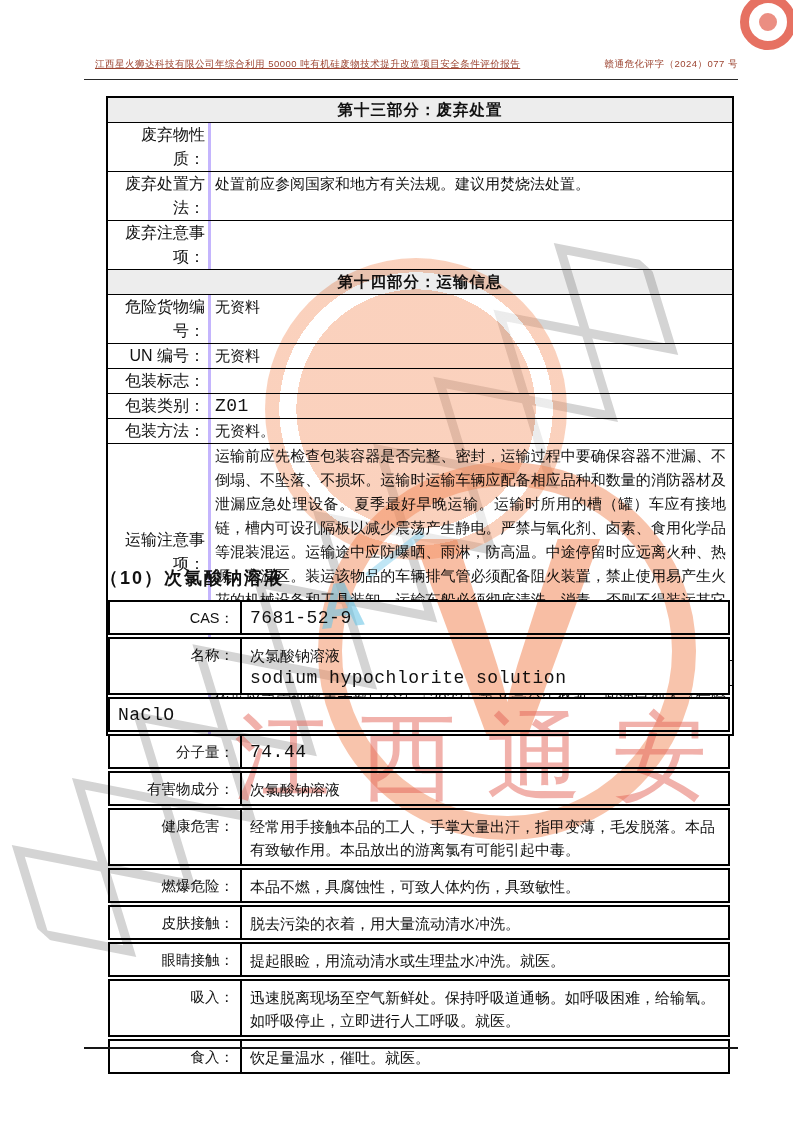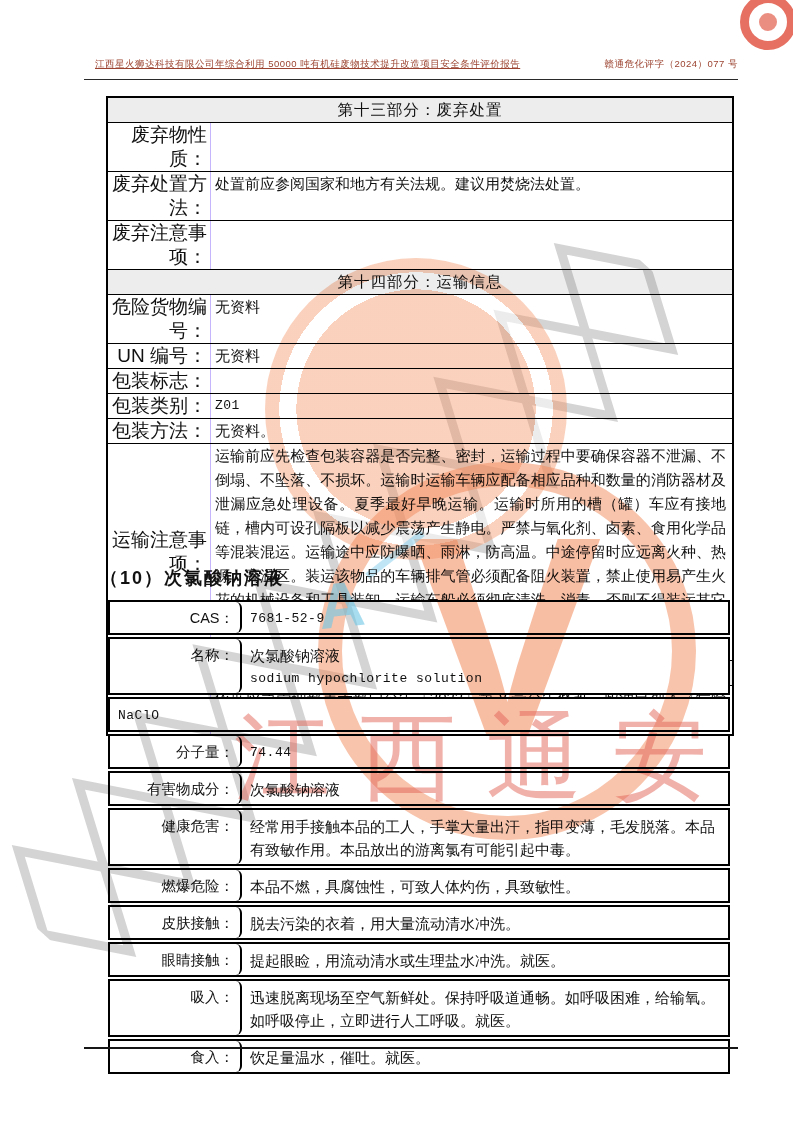--- a/index.html
+++ b/index.html
@@ -20,27 +20,27 @@
 
   
   .t1{
     position:absolute; top:96px; left:106px; width:624px;
     border:2px solid #000; background:#fff; font-size:15px; line-height:24px;
   }
   .t1 > div{ border-top:1px solid #000; }
   .t1 > div:first-child{ border-top:none; }
   .t1-sec{
     background:#ededed; min-height:24px; display:flex; align-items:center; justify-content:center;
-    font-weight:normal; font-size:15.5px; letter-spacing:1px;
+    font-weight:bold; font-size:15.5px; letter-spacing:1px;
   }
   .t1-row{ display:flex; min-height:23px; }
   .t1-row .lbl{
-    flex:0 0 103px; border-right:1px solid #c4b5fd; box-sizing:border-box;
+    flex:0 0 103px; border-right:3px solid #c4b5fd; box-sizing:border-box;
     display:flex; align-items:center; justify-content:flex-end;
-    text-align:right; padding:0 3px 0 2px; font-size:19px;
+    text-align:right; padding:0 3px 0 2px; font-size:16px;
   }
   .t1-row .val{
     flex:1; padding:0 6px 0 4px; display:flex; align-items:flex-start;
   }
   .t1-row .val > span{ display:block; text-align:justify; }
 
   
   .sec10{
     position:absolute; top:566px; left:100px;
     font-size:18px; font-weight:bold; letter-spacing:2px;
@@ -48,35 +48,35 @@
 
   
   .t2{ position:absolute; top:600px; left:108px; width:622px; }
   .t2-row{
     display:flex; border:2px solid #000; margin-bottom:2px; background:#fff;
     box-sizing:border-box; font-size:15px; line-height:23px;
   }
   .t2-row .lbl{
     flex:0 0 132px; border-right:2px solid #000; box-sizing:border-box;
     display:flex; align-items:flex-start; justify-content:flex-end;
-    text-align:right; padding:5px 6px 3px 2px; font-size:14.5px;border-radius:6px;
+    text-align:right; padding:5px 6px 3px 2px; font-size:14.5px;
   }
   .t2-row .val{ flex:1; padding:5px 8px 3px 8px; }
   .t2-row:nth-child(1){min-height:30px}
   .t2-row:nth-child(2){min-height:58px}
   .t2-row:nth-child(3){min-height:32px}
   .t2-row:nth-child(4){min-height:30px}
   .t2-row:nth-child(5){min-height:34px}
   .t2-row:nth-child(6){min-height:52px}
   .t2-row:nth-child(7){min-height:30px}
   .t2-row:nth-child(8){min-height:30px}
   .t2-row:nth-child(9){min-height:30px}
   .t2-row:nth-child(10){min-height:56px}
   .t2-row:nth-child(11){min-height:30px}
-  .mono{ font-family:"Liberation Mono","DejaVu Sans Mono",monospace; font-size:13px; letter-spacing:.5px; }
+  .mono{ font-family:"Liberation Mono","DejaVu Sans Mono",monospace; font-size:18px; letter-spacing:.5px; }
 
   
   .footer-num{
     position:absolute; top:1026px; left:0; width:100%; text-align:center;
     font-family:"Liberation Serif","DejaVu Serif",serif; font-size:13px;
   }
   .footer-line{ position:absolute; top:1047px; left:84px; width:654px; border-top:2px solid #161616; }
 
   
   .wm{ position:absolute; inset:0; z-index:5; pointer-events:none; mix-blend-mode:multiply; }

